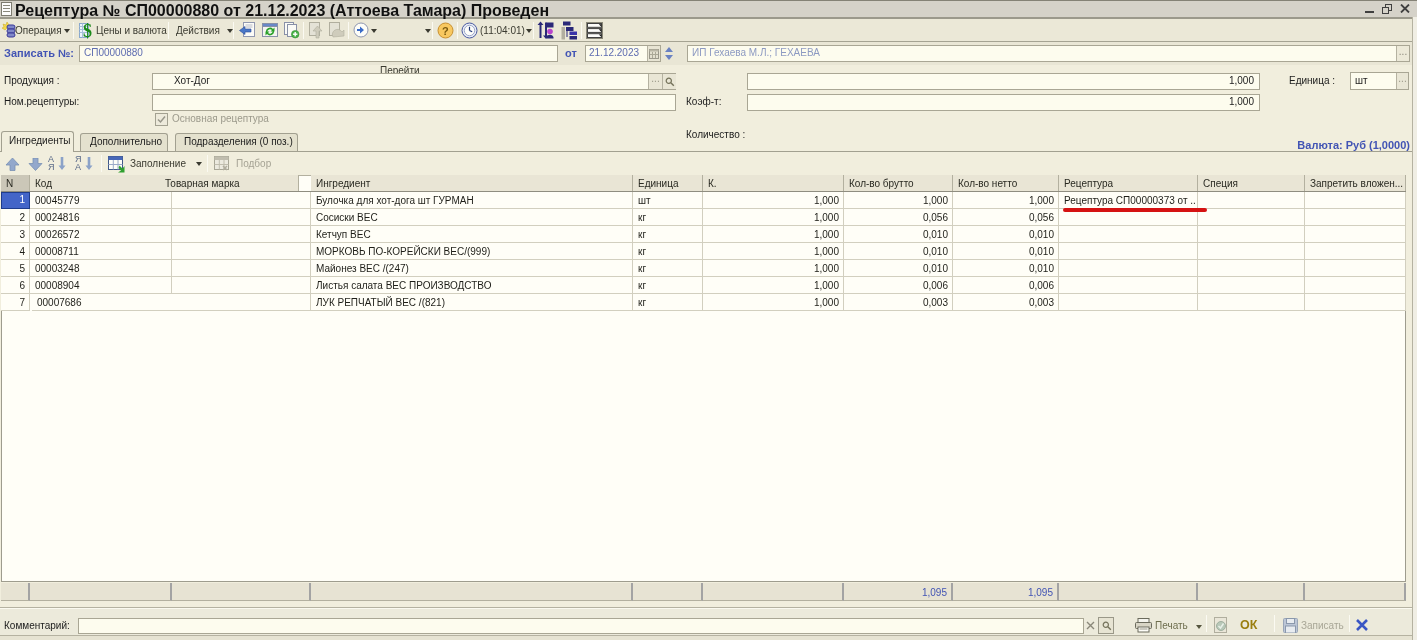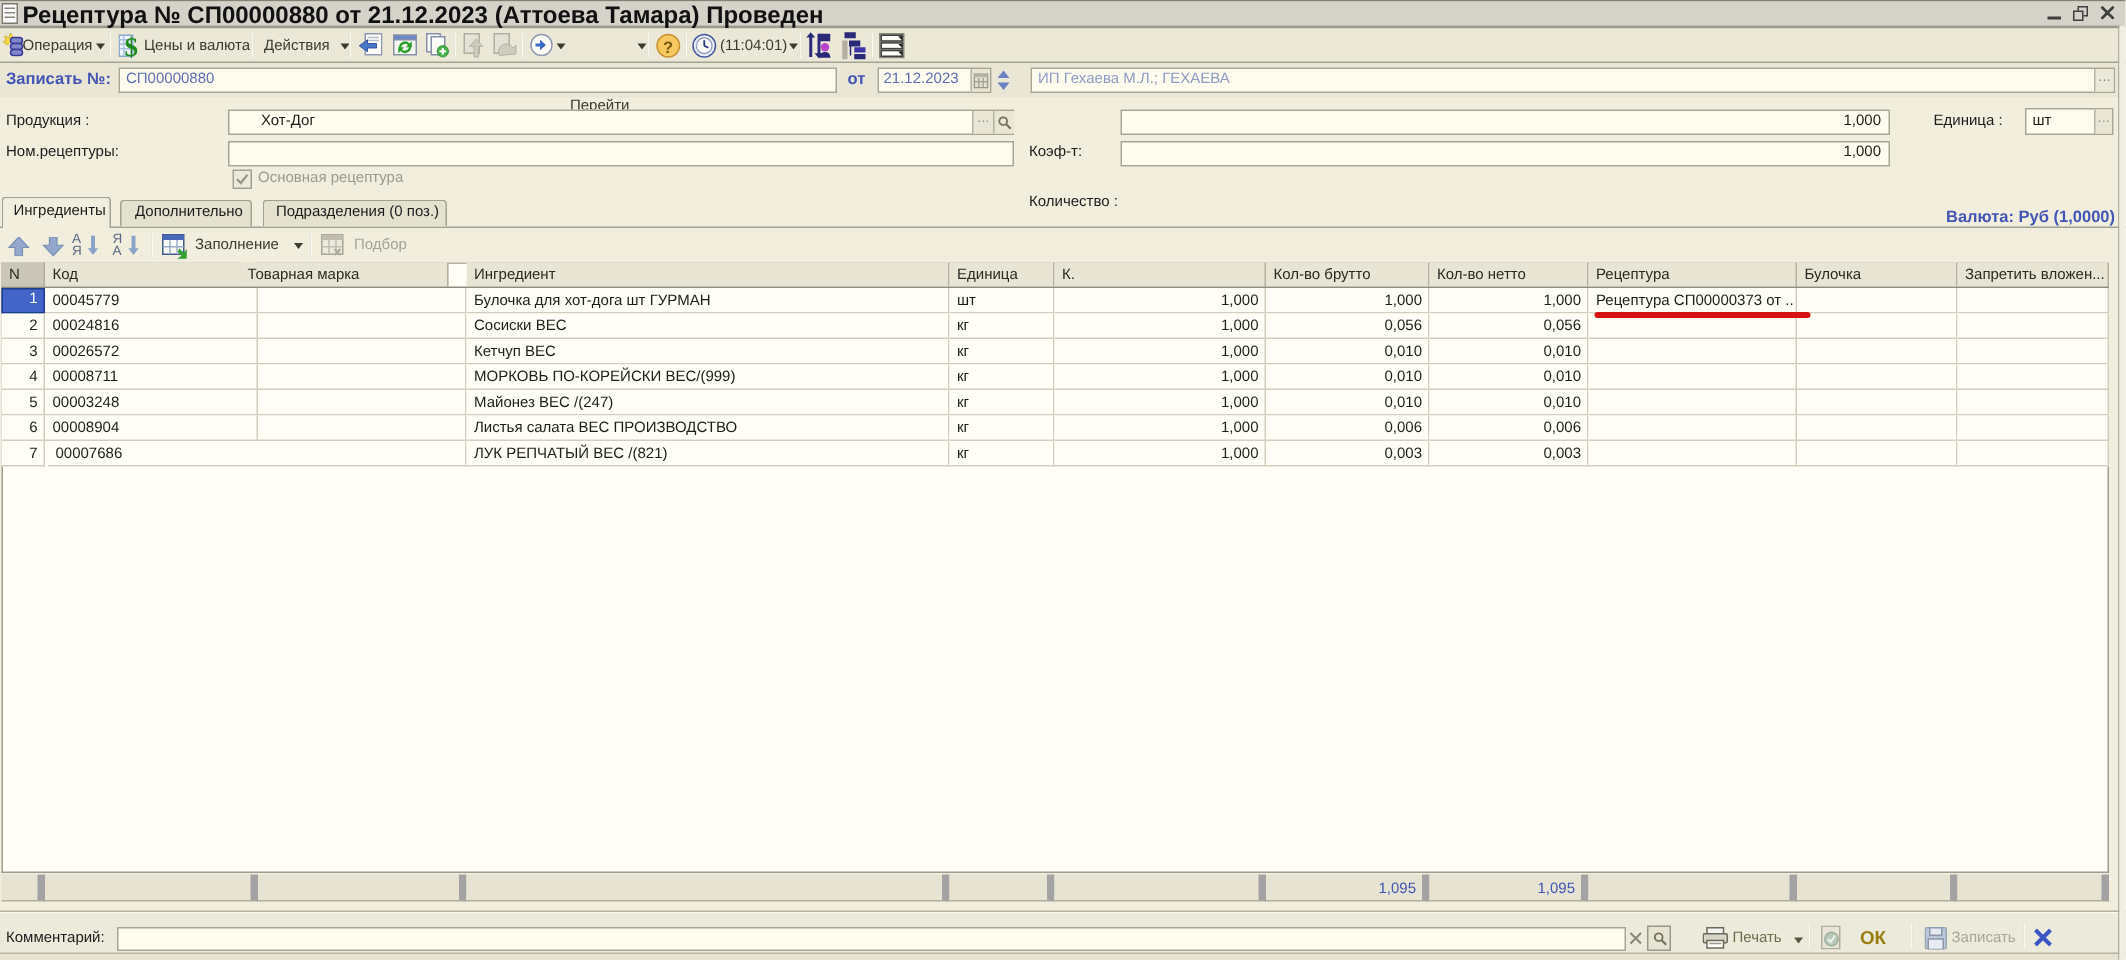--- a/index.html
+++ b/index.html
@@ -239,34 +239,34 @@
  <line x1="5.3" y1="4" x2="5.3" y2="13.5" stroke="#c0bdae"></line>
     <line x1="10" y1="4" x2="10" y2="13.5" stroke="#c0bdae"></line>
  <line x1="0.5" y1="8.5" x2="14.5" y2="8.5" stroke="#c0bdae"></line>
  <path d="M9 10 L13 14 M13 10 L9 14" stroke="#b0ad9e" stroke-width="1.5"></path>
 </svg>
 <div class="lbl" style="left:236px;top:158px;color:#a5a394;">Подбор</div>
 
 <style>
 .hd { position:absolute; top:175px; height:16px; background:#e9e5d5; border-right:1px solid #b3b09f; font-size:10px; color:#2a2a22; padding:3px 0 0 5px; white-space:nowrap; overflow:hidden; }
 .cell { position:absolute; height:17px; background:#fffef7; border-right:1px solid #d2cfbf; border-bottom:1px solid #d2cfbf; font-size:10px; color:#1e1e18; padding:3px 4px 0 5px; white-space:nowrap; overflow:hidden; }
-.ft { position:absolute; top:583px; height:18px; background:#e7e3d3; border-right:5px solid #a3a3a3; border-bottom:1px solid #b3b09f; font-size:10px; color:#4254b4; padding:4px 4px 0 5px; white-space:nowrap; }
+.ft { position:absolute; top:583px; height:18px; background:#e7e3d3; border-right:2px solid #a3a3a3; border-bottom:1px solid #b3b09f; font-size:10px; color:#4254b4; padding:4px 4px 0 5px; white-space:nowrap; }
 </style>
 
 <div class="abs" style="left:1px;top:175px;width:1405px;height:407px;background:#fffef7;border:1px solid #9e9c8e;border-top:1px solid #b3b09f;"></div>
 <div class="hd" style="left:1px;width:29px;background:#cbc7b8;">N</div>
 <div class="hd" style="left:30px;width:142px;">Код</div>
 <div class="hd" style="left:160px;width:139px;">Товарная марка</div>
 <div class="hd" style="left:311px;width:322px;">Ингредиент</div>
 <div class="hd" style="left:633px;width:70px;">Единица</div>
 <div class="hd" style="left:703px;width:141px;">К.</div>
 <div class="hd" style="left:844px;width:109px;">Кол-во брутто</div>
 <div class="hd" style="left:953px;width:106px;">Кол-во нетто</div>
 <div class="hd" style="left:1059px;width:139px;">Рецептура</div>
-<div class="hd" style="left:1198px;width:107px;">Булочка</div>
+<div class="hd" style="left:1198px;width:107px;">Специя</div>
 <div class="hd" style="left:1305px;width:101px;">Запретить вложен...</div>
 <div class="abs" style="left:1px;top:191px;width:1405px;height:1px;background:#8f8d80;"></div>
 <div class="cell num" style="left:1px;top:192px;width:29px;background:#4365c8;color:#fff;border:1px solid #1e3c8c;padding-top:1px;">1</div>
 <div class="cell" style="left:30px;top:192px;width:142px;">00045779</div>
 <div class="cell" style="left:172px;top:192px;width:139px;"></div>
 <div class="cell" style="left:311px;top:192px;width:322px;">Булочка для хот-дога шт ГУРМАН</div>
 <div class="cell" style="left:633px;top:192px;width:70px;">шт</div>
 <div class="cell num" style="left:703px;top:192px;width:141px;">1,000</div>
 <div class="cell num" style="left:844px;top:192px;width:109px;">1,000</div>
 <div class="cell num" style="left:953px;top:192px;width:106px;">1,000</div>

